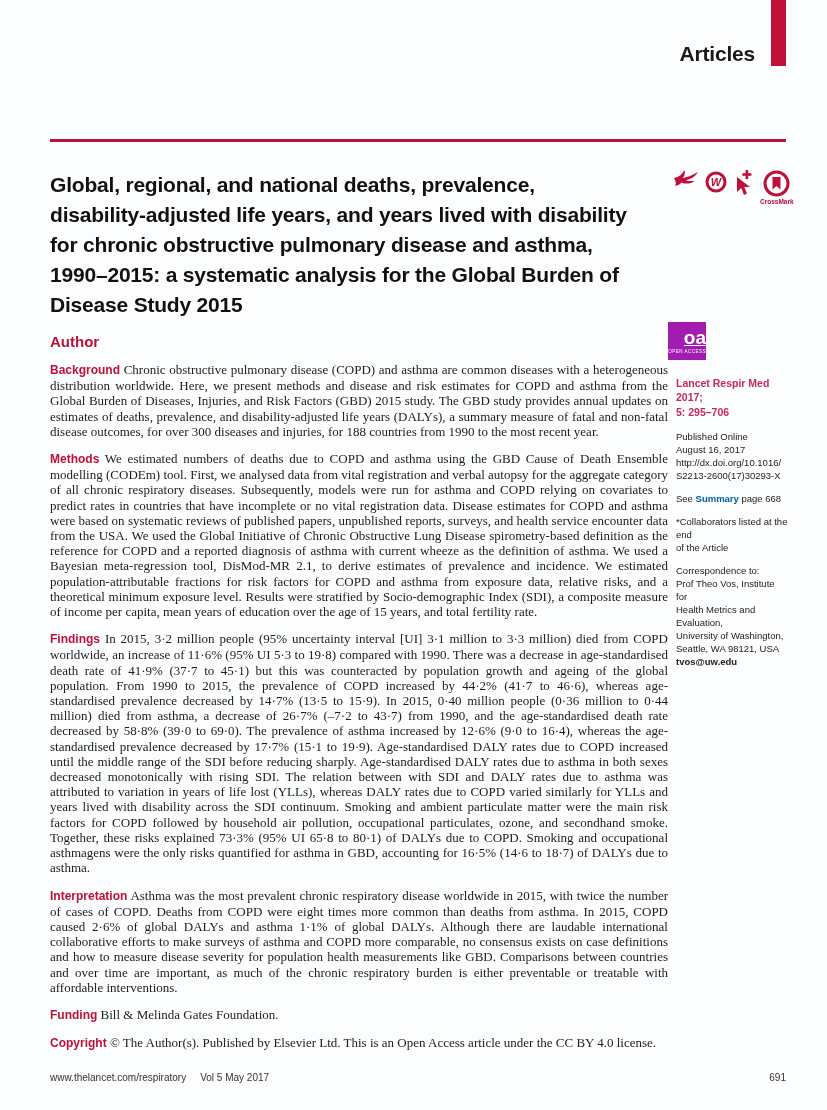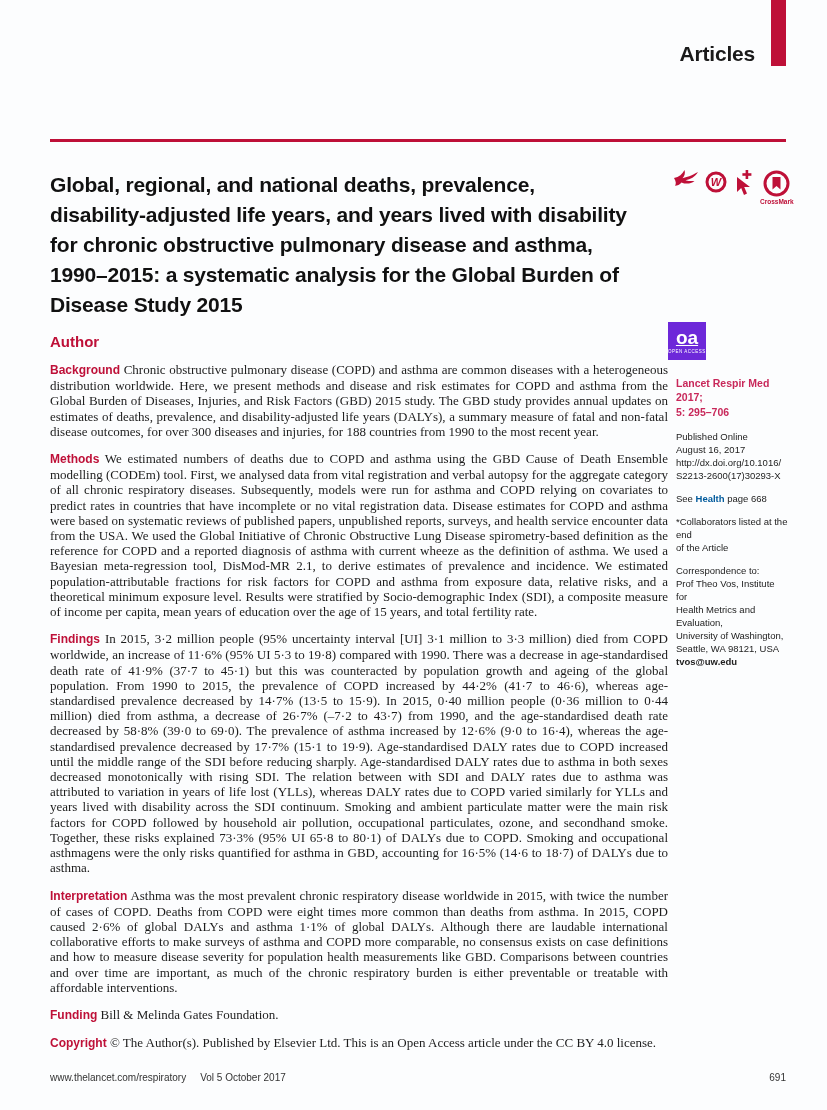--- a/index.html
+++ b/index.html
@@ -34,22 +34,22 @@
     text-align:justify;color:#1c1c1c;
   }
   .lead{font-family:"Liberation Sans",sans-serif;font-weight:bold;color:#be1038;font-size:12px;}
   
   .icon-row{position:absolute;left:674px;top:170px;width:112px;display:flex;align-items:flex-start;gap:4px;}
   .icon-row svg{display:block;}
   .crossmark{display:flex;flex-direction:column;align-items:center;}
   .crossmark-label{font-size:6.5px;color:#be1038;font-weight:bold;margin-top:1px;}
   
   .oa-badge{
-    position:absolute;left:668px;top:322px;width:38px;height:38px;background:#6d28d9;
-    display:flex;flex-direction:column;align-items:center;justify-content:center;
+    position:absolute;left:668px;top:322px;width:38px;height:38px;background:#a21caf;
+    display:flex;flex-direction:column;align-items:flex-end;justify-content:center;
   }
   .oa-text{color:#fff;font-weight:bold;font-size:19px;line-height:19px;text-decoration:underline;}
   .oa-sub{color:#fff;font-size:4.5px;letter-spacing:0.5px;margin-top:2px;}
   
   .sidebar{position:absolute;left:676px;top:376px;width:112px;font-size:9.5px;line-height:13px;color:#222;}
   .sb-block{margin-bottom:10px;white-space:pre-line;}
   .sb-citation1{color:#c8285a;font-weight:bold;font-size:10.5px;line-height:14px;}
   .sb-citation2{color:#c8285a;font-weight:bold;font-size:10.5px;line-height:16px;}
   .sb-comment .lnk{font-weight:bold;color:#005a9c;}
   .sb-email{font-weight:bold;}
@@ -124,29 +124,29 @@
     </div>
   </div>
 
   <div class="sidebar">
     <div class="sb-citation1">Lancet Respir Med 2017;</div>
     <div class="sb-citation2 sb-block">5: 295–706</div>
     <div class="sb-block">Published Online
 August 16, 2017
 http://dx.doi.org/10.1016/
 S2213-2600(17)30293-X</div>
-    <div class="sb-block sb-comment"><span>See </span><span class="lnk">Health</span><span> page 668</span></div>
+    <div class="sb-block sb-comment"><span>See </span><span class="lnk">Summary</span><span> page 668</span></div>
     <div class="sb-block">*Collaborators listed at the end
 of the Article</div>
     <div>Correspondence to:</div>
     <div class="sb-block" style="margin-bottom:0;">Prof Theo Vos, Institute for
 Health Metrics and Evaluation,
 University of Washington,
 Seattle, WA 98121, USA</div>
     <div class="sb-email">tvos@uw.edu</div>
   </div>
 
   <div class="footer">
-    <span>www.thelancet.com/respiratory</span><span class="issue">Vol 5   October 2017</span>
+    <span>www.thelancet.com/respiratory</span><span class="issue">Vol 5   May 2017</span>
     <span class="page-num">691</span>
   </div>
 
 </div>
 
 </body></html>

